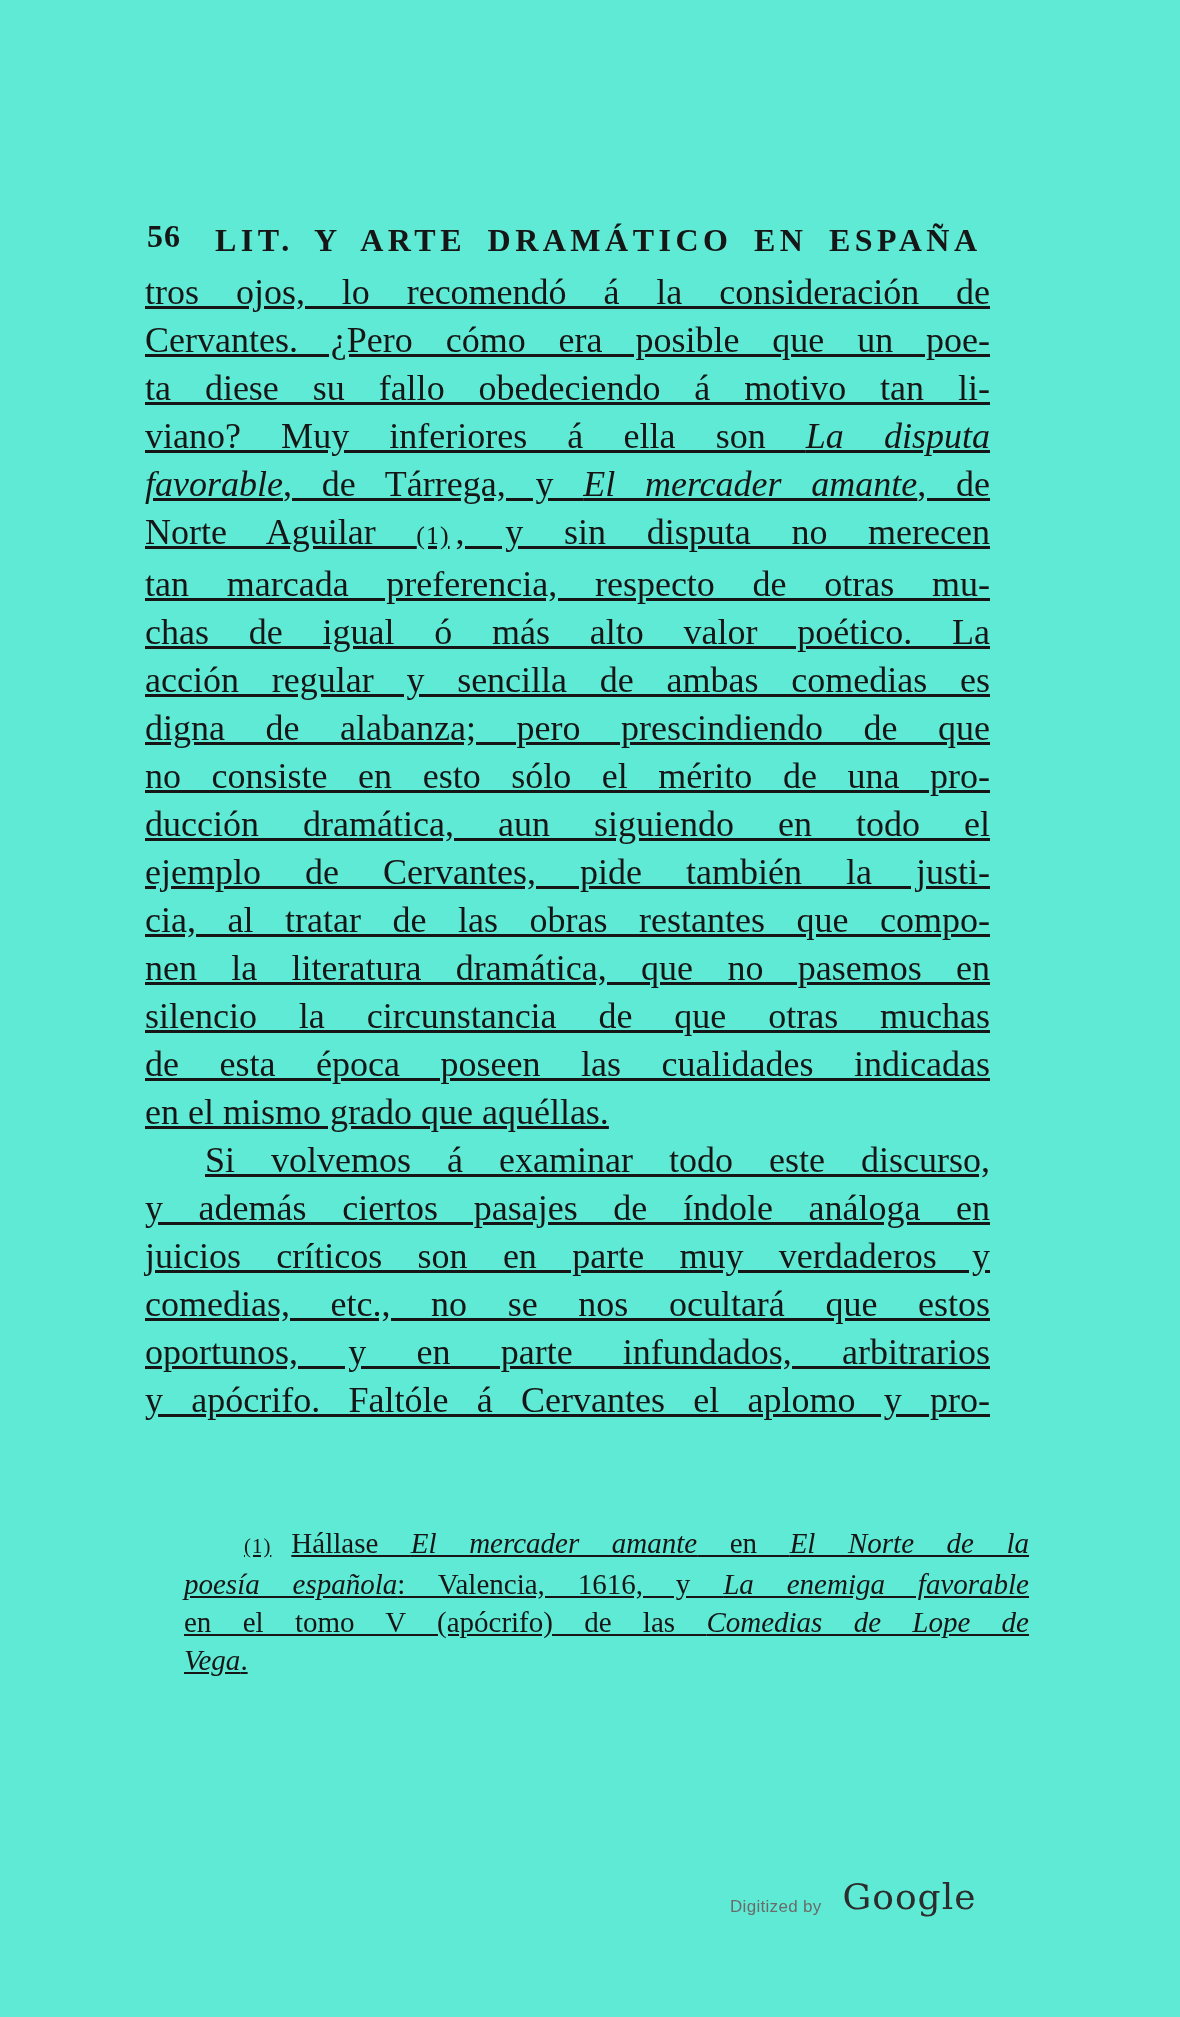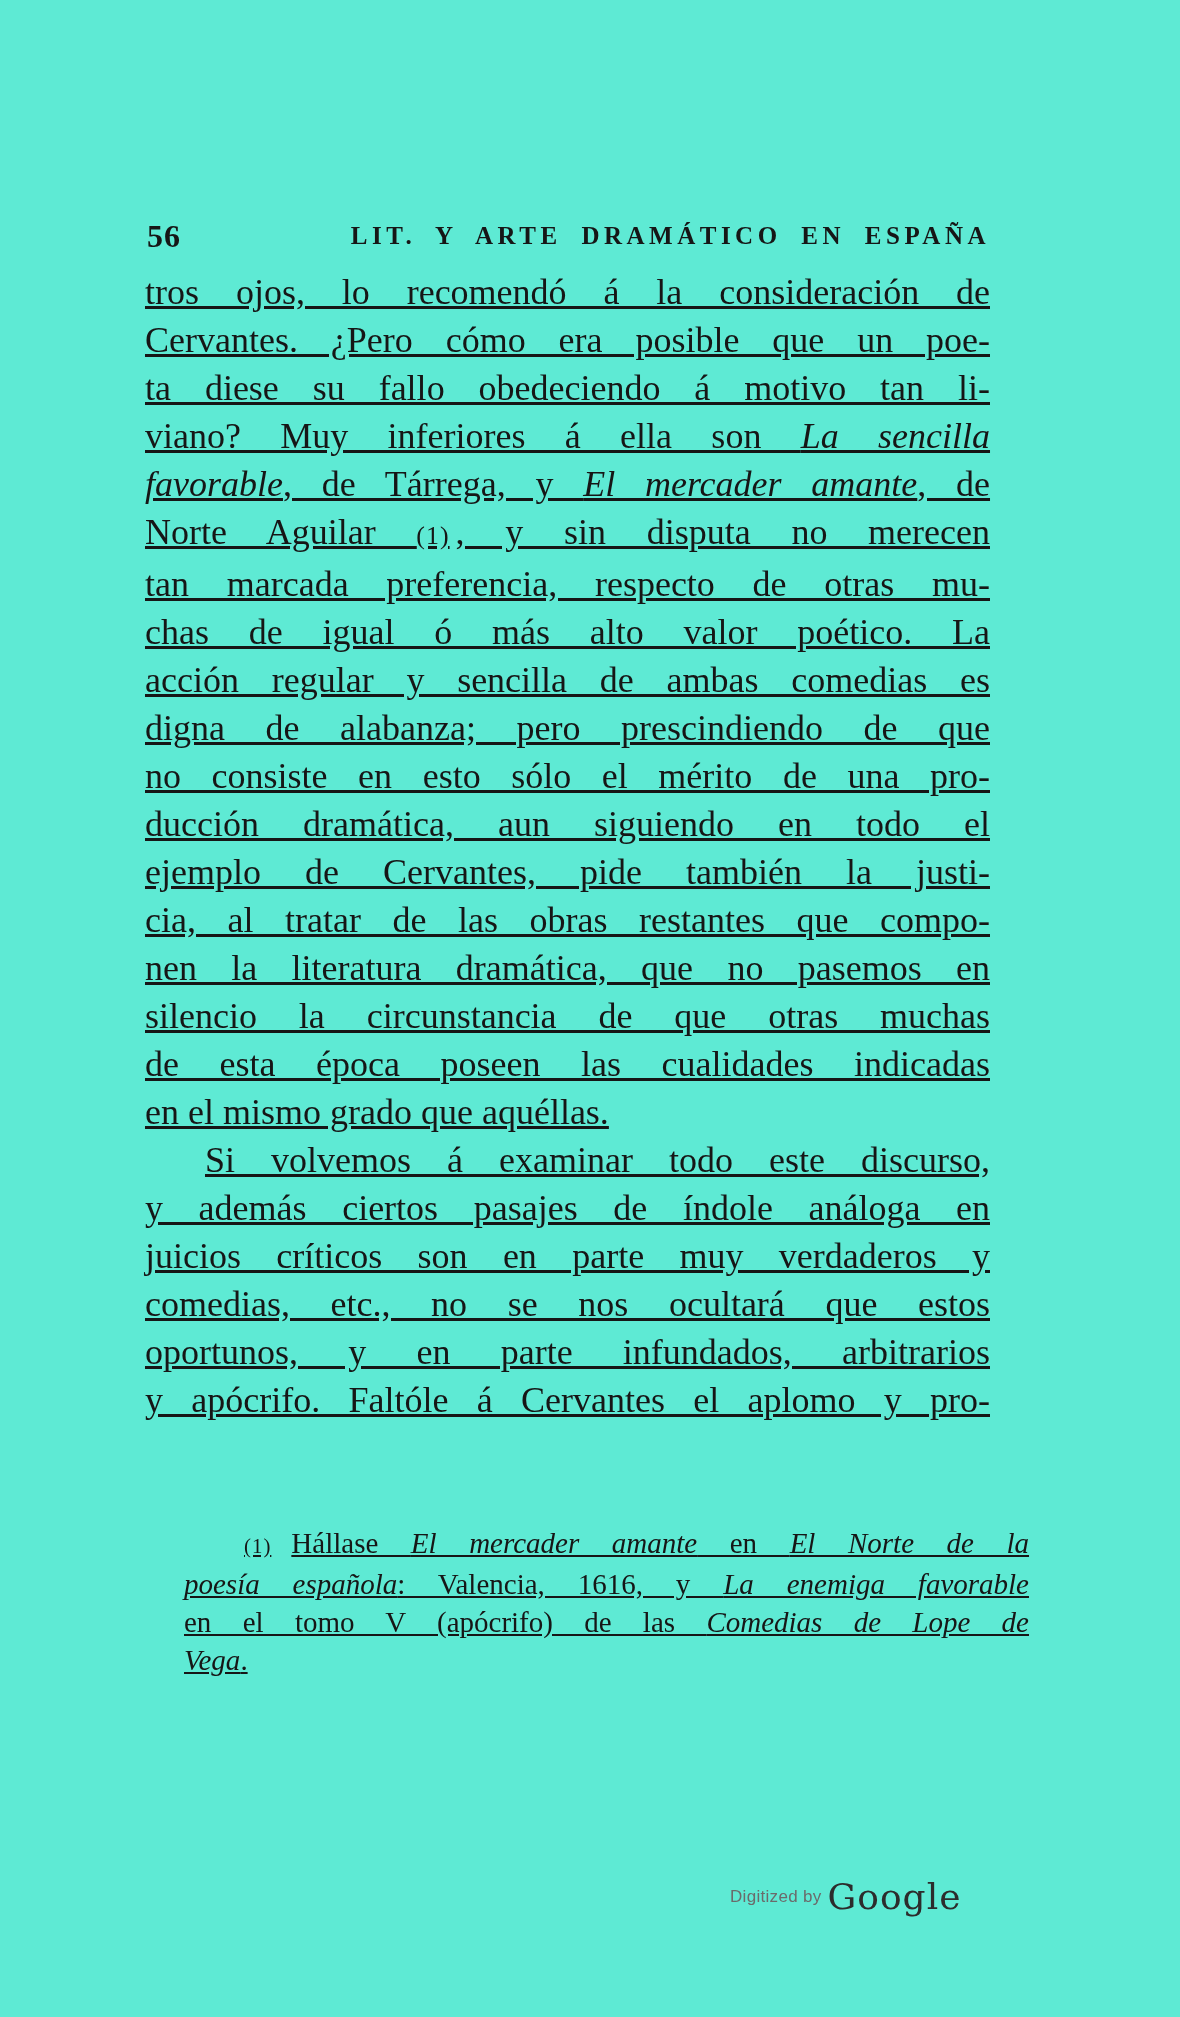--- a/index.html
+++ b/index.html
@@ -26,22 +26,22 @@
     top:0;
     font-size:32px;
     font-weight:600;
     letter-spacing:1px;
   }
   .running-title{
     position:absolute;
     left:70px;
     right:0;
     top:4px;
-    text-align:right;
-    font-size:25px;
+    text-align:left;
+    font-size:32px;
     font-weight:700;
     letter-spacing:4.5px;
     word-spacing:9px;
     white-space:nowrap;
   }
   
   .body-block{
     position:absolute;
     top:268px;
     left:145px;
@@ -75,22 +75,22 @@
     line-height:38px;
     margin-left:39px;
   }
   .footnote-block .fnmark{ margin-right:20px; }
   
   .watermark{
     position:absolute;
     top:1876px;
     left:730px;
     display:flex;
-    align-items:center;
-    gap:6px;
+    align-items:flex-end;
+    gap:21px;
   }
   .digitized{
     font-family:"Liberation Sans", sans-serif;
     font-size:17px;
     color:#6b6b6b;
     letter-spacing:0.3px;
   }
   .google{
     font-family:"DejaVu Serif", serif;
     font-size:36px;
@@ -105,21 +105,21 @@
 
   <div class="header-row">
     <span class="page-number">56</span>
     <span class="running-title">LIT. Y ARTE DRAMÁTICO EN ESPAÑA</span>
   </div>
 
   <div class="body-block" id="body-root">
       <div class="line"><span class="">tros ojos, lo recomendó á la consideración de</span></div>
       <div class="line"><span class="">Cervantes. ¿Pero cómo era posible que un poe-</span></div>
       <div class="line"><span class="">ta diese su fallo obedeciendo á motivo tan li-</span></div>
-      <div class="line"><span class="">viano? Muy inferiores á ella son </span><span class="it">La sencilla</span></div>
+      <div class="line"><span class="">viano? Muy inferiores á ella son </span><span class="it">La disputa</span></div>
       <div class="line"><span class="it">favorable</span><span class="">, de Tárrega, y </span><span class="it">El mercader amante</span><span class="">, de</span></div>
       <div class="line"><span class="">Norte Aguilar </span><span class="fnmark">(1)</span><span class="">, y sin disputa no merecen</span></div>
       <div class="line"><span class="">tan marcada preferencia, respecto de otras mu-</span></div>
       <div class="line"><span class="">chas de igual ó más alto valor poético. La</span></div>
       <div class="line"><span class="">acción regular y sencilla de ambas comedias es</span></div>
       <div class="line"><span class="">digna de alabanza; pero prescindiendo de que</span></div>
       <div class="line"><span class="">no consiste en esto sólo el mérito de una pro-</span></div>
       <div class="line"><span class="">ducción dramática, aun siguiendo en todo el</span></div>
       <div class="line"><span class="">ejemplo de Cervantes, pide también la justi-</span></div>
       <div class="line"><span class="">cia, al tratar de las obras restantes que compo-</span></div>

